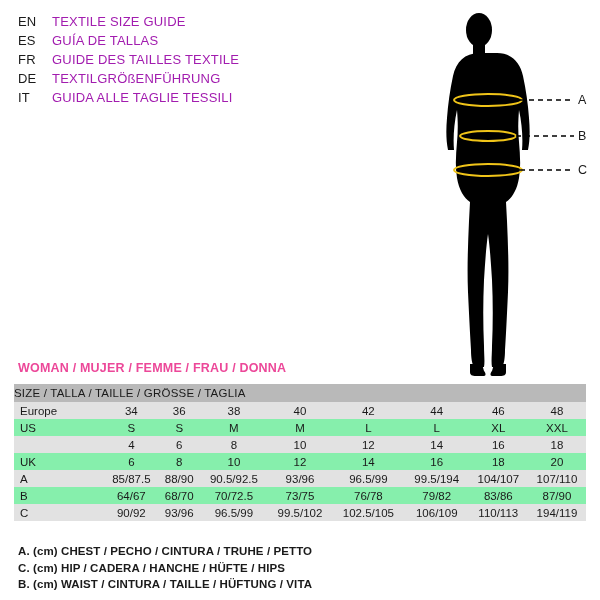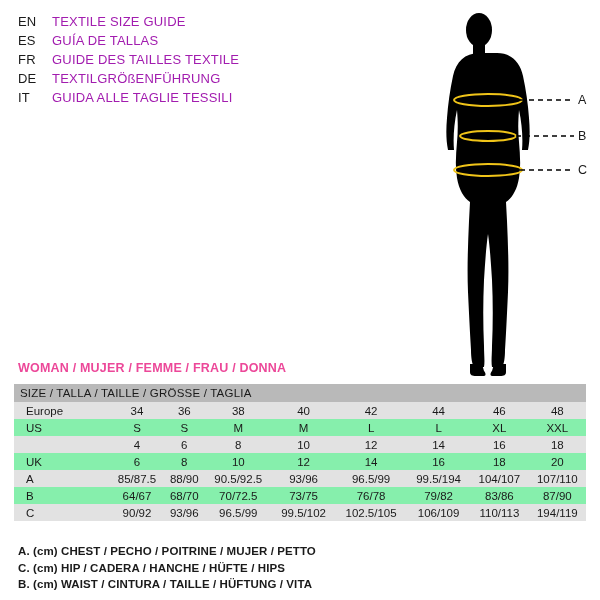--- a/index.html
+++ b/index.html
@@ -90,28 +90,27 @@
   }
   table.size-table td {
     height: 17px;
     padding: 0;
     text-align: center;
     vertical-align: middle;
     font-family: "Liberation Sans", sans-serif;
   }
   table.size-table td.rowhead {
     text-align: left;
-    padding-left: 12px;
+    padding-left: 6px;
     width: 84px;
   }
   tr.header-row td {
     background: #b9b9b9;
     font-weight: normal;
     text-align: left;
-    padding-left: 6px;
     letter-spacing: 0.2px;
     height: 18px;
   }
   tr.shade td {
     background: #e2e2e2;
   }
   tr.plain td {
     background: #86efac;
   }
 
@@ -309,18 +308,18 @@
         <td>102.5/105</td>
         <td>106/109</td>
         <td>110/113</td>
         <td>194/119</td>
       </tr>
     </tbody>
       </table>
   </div>
 
   <div class="notes">
-    <div class="note-row">A. (cm) CHEST / PECHO / POITRINE / MUJER / PETTO</div>
+    <div class="note-row">A. (cm) CHEST / PECHO / CINTURA / TRUHE / PETTO</div>
     <div class="note-row">C. (cm) HIP / CADERA / HANCHE / HÜFTE / HIPS</div>
     <div class="note-row">B. (cm) WAIST / CINTURA / TAILLE / HÜFTUNG / VITA</div>
   </div>
 
 </div>
 
 </body></html>

